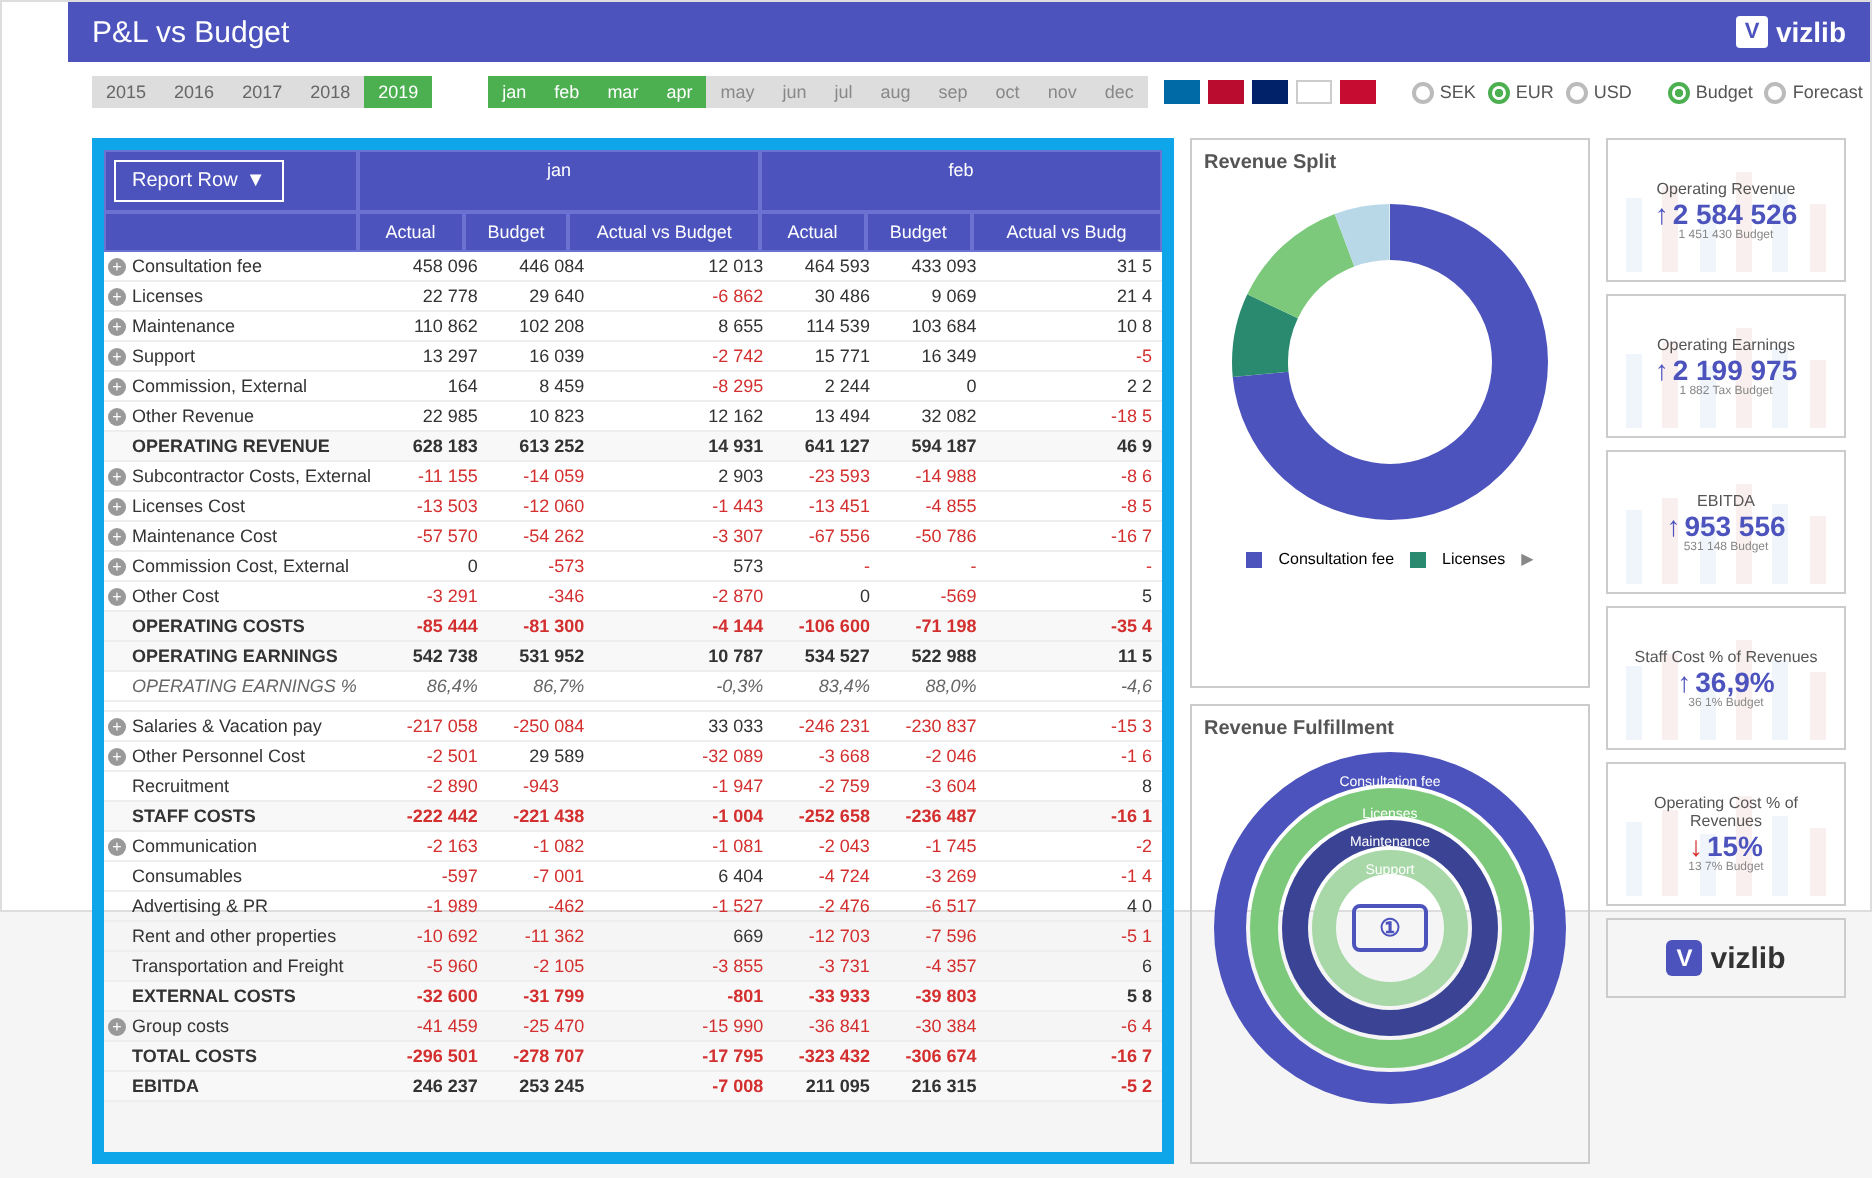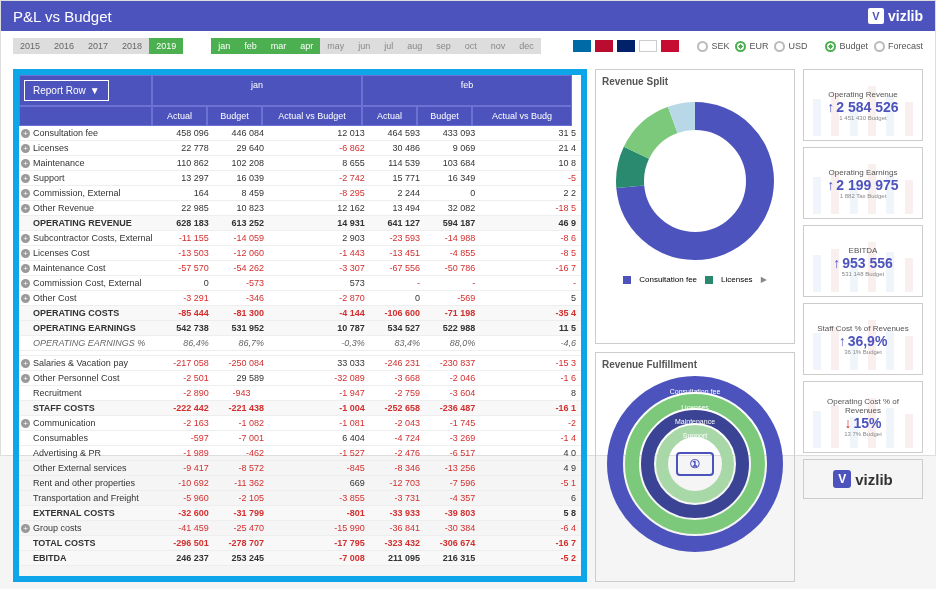--- a/index.html
+++ b/index.html
@@ -1,17 +1,17 @@
 <!DOCTYPE html>
 <html><head>
 <meta charset="utf-8">
 <style>
   * { box-sizing: border-box; margin: 0; padding: 0; }
   body { font-family: Arial, Helvetica, sans-serif; font-size: 10px; background: #f5f5f5; width: 936px; height: 589px; overflow: hidden; }
-  .app { width: 936px; height: 456px; background: #fff; border: 1px solid #ddd; }
+  .app { width: 936px; height: 456px; background: #fff; border: 1px solid #ddd; padding-left: 33px; }
   .header { background: #4c53bd; color: #fff; height: 30px; display: flex; align-items: center; justify-content: space-between; padding: 0 12px; }
   .header-title { font-size: 15px; font-weight: 500; }
   .brand { display: flex; align-items: center; gap: 4px; font-size: 14px; font-weight: 600; }
   .brand .logo { width: 16px; height: 16px; background: #fff; color: #4c53bd; display: inline-flex; align-items: center; justify-content: center; font-size: 11px; border-radius: 2px; font-weight: bold; }
   .filters { display: flex; align-items: center; gap: 8px; padding: 6px 12px; background: #fff; height: 30px; }
   .year-group, .month-group { display: flex; }
   .year-btn, .month-btn { font-size: 9px; border: none; padding: 3px 7px; cursor: pointer; }
   .year-btn { background: #ddd; color: #666; }
   .year-btn.active { background: #4caf50; color: #fff; }
   .month-btn { background: #ddd; color: #888; }
@@ -353,29 +353,20 @@
             <tr>
               <td class="lbl" style="width:133px;">Advertising &amp; PR</td>
               <td class="num neg" style="width:55px;">-1 989</td>
               <td class="num neg" style="width:55px;">-462</td>
               <td class="num neg" style="width:100px;">-1 527</td>
               <td class="num neg" style="width:55px;">-2 476</td>
               <td class="num neg" style="width:55px;">-6 517</td>
               <td class="num" style="width:100px;">4 0</td>
             </tr>
             <tr>
-              <td class="lbl" style="width:133px;">Other External services</td>
-              <td class="num neg" style="width:55px;">-9 417</td>
-              <td class="num neg" style="width:55px;">-8 572</td>
-              <td class="num neg" style="width:100px;">-845</td>
-              <td class="num neg" style="width:55px;">-8 346</td>
-              <td class="num neg" style="width:55px;">-13 256</td>
-              <td class="num" style="width:100px;">4 9</td>
-            </tr>
-            <tr>
               <td class="lbl" style="width:133px;">Rent and other properties</td>
               <td class="num neg" style="width:55px;">-10 692</td>
               <td class="num neg" style="width:55px;">-11 362</td>
               <td class="num" style="width:100px;">669</td>
               <td class="num neg" style="width:55px;">-12 703</td>
               <td class="num neg" style="width:55px;">-7 596</td>
               <td class="num neg" style="width:100px;">-5 1</td>
             </tr>
             <tr>
               <td class="lbl" style="width:133px;">Transportation and Freight</td>

